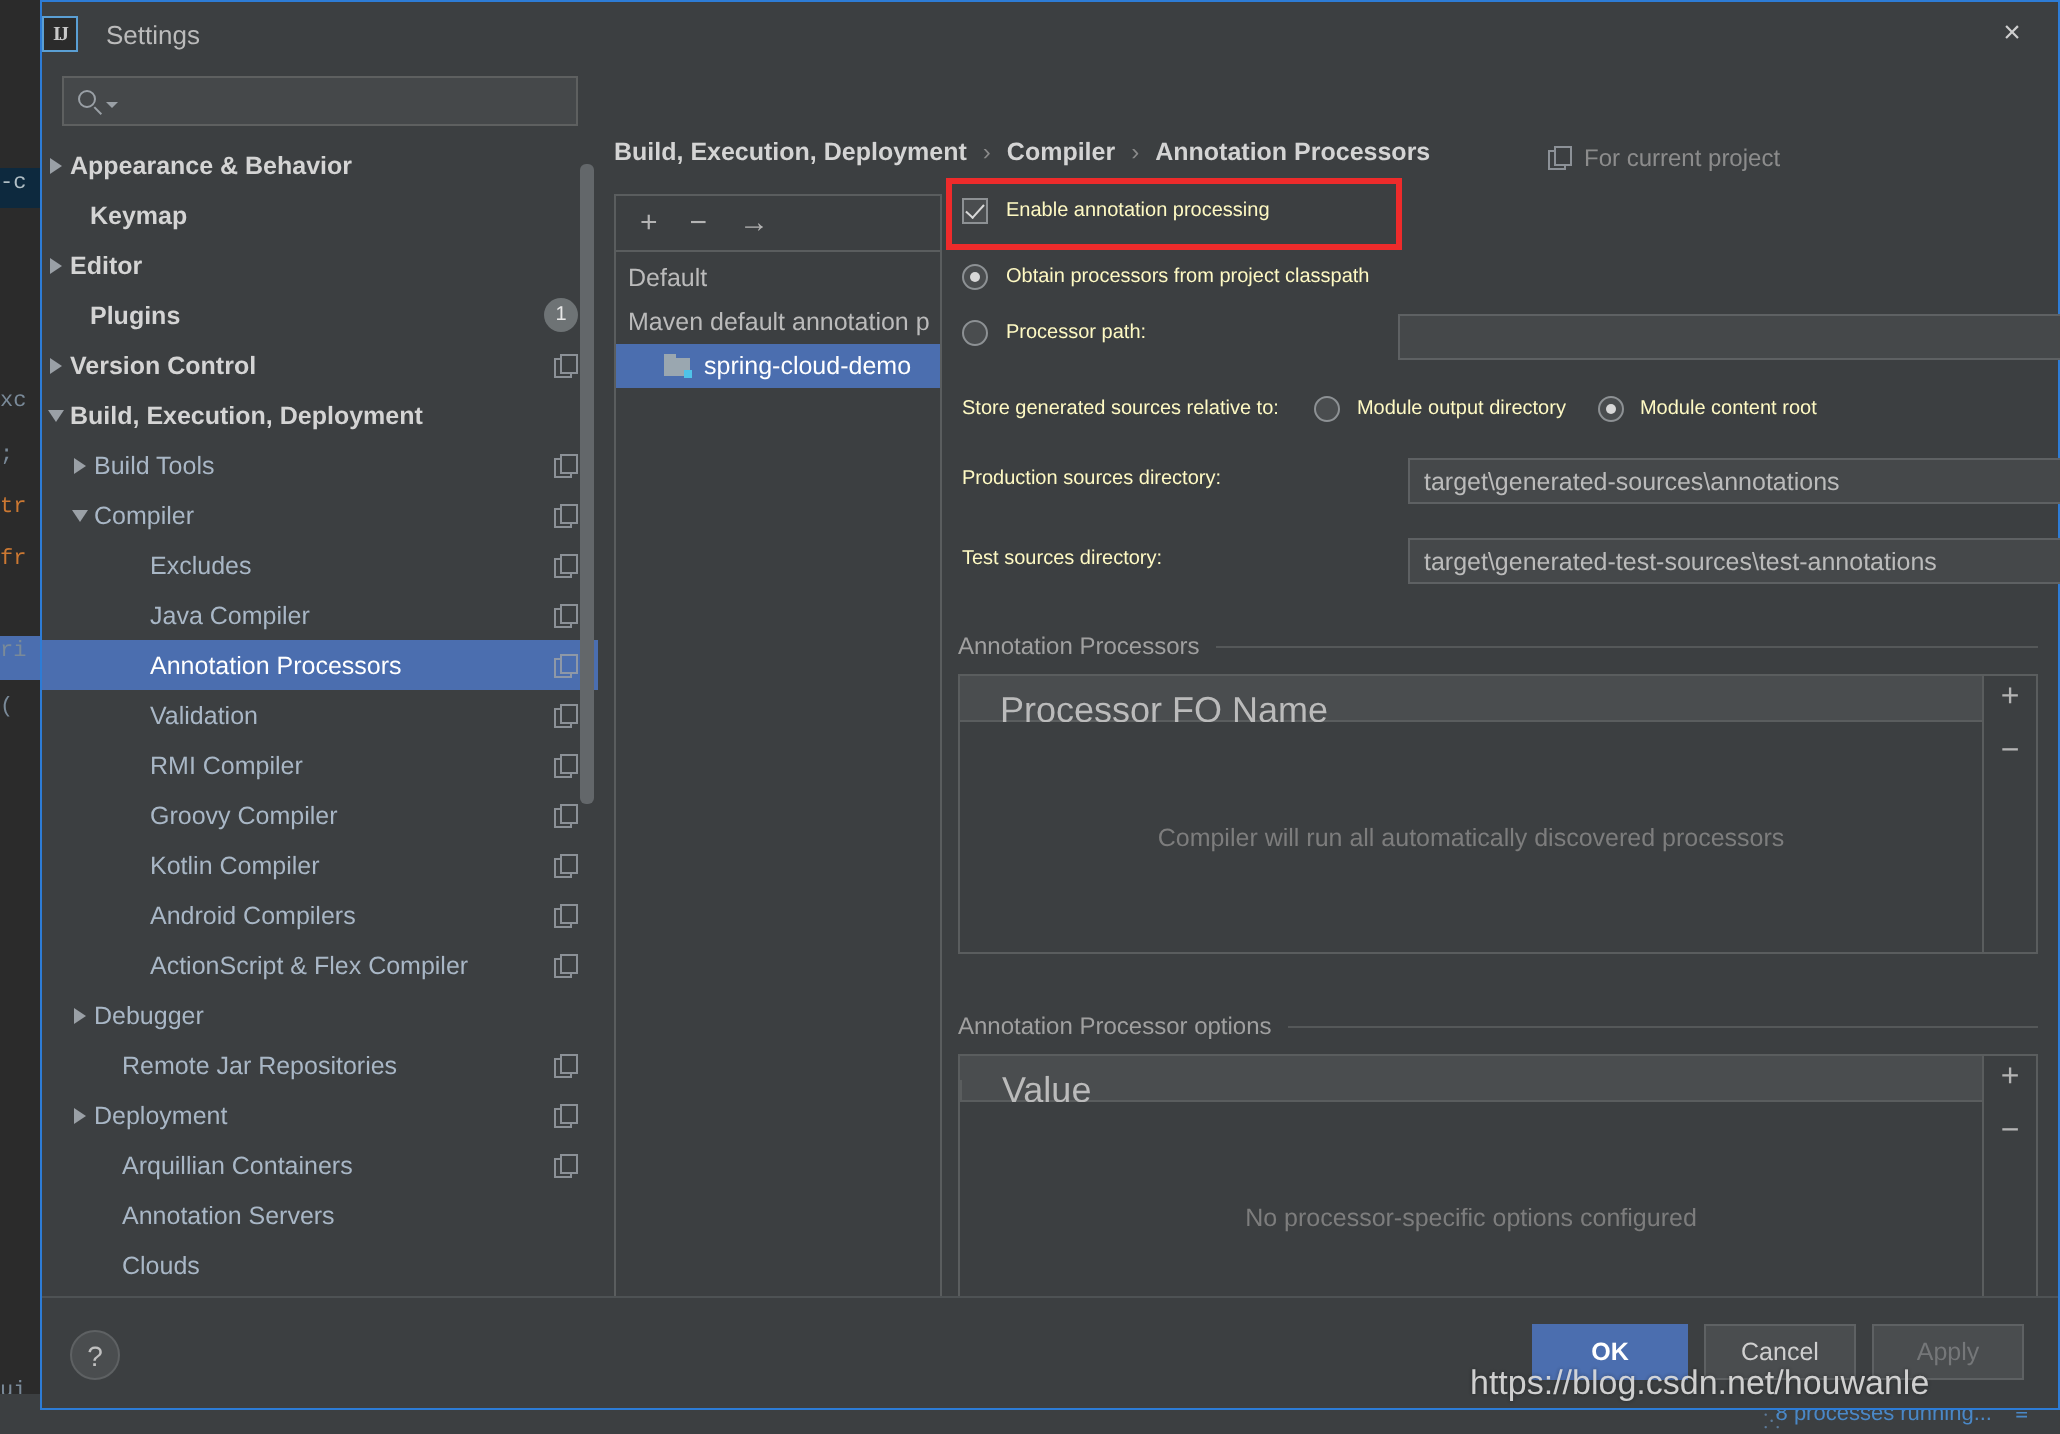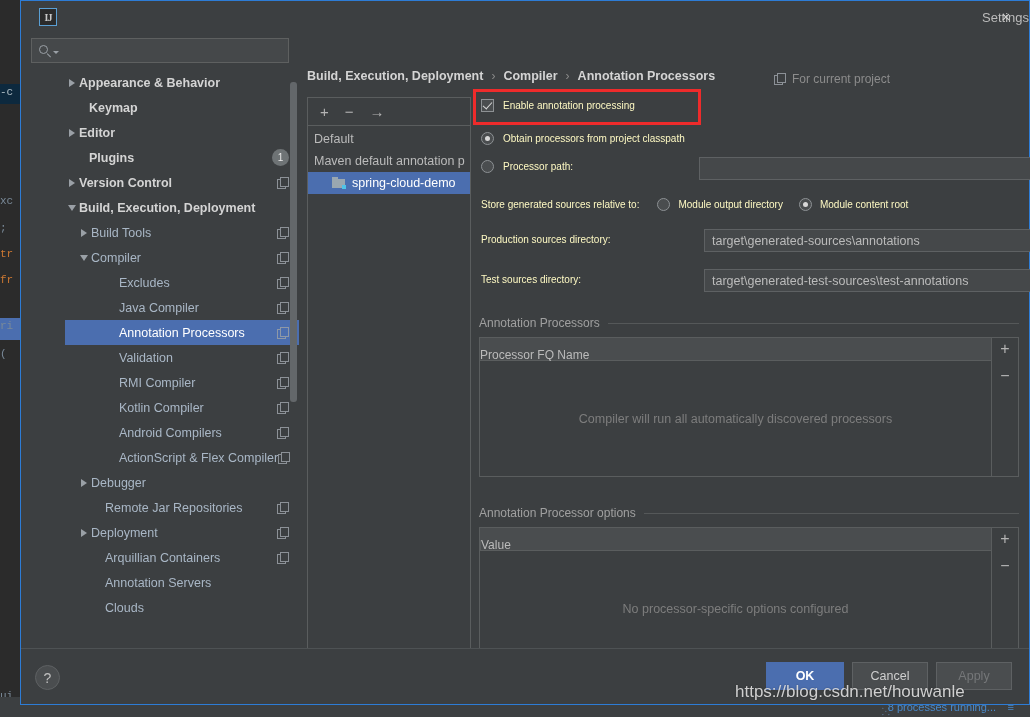--- a/index.html
+++ b/index.html
@@ -65,25 +65,24 @@
     background: #3c3f41;
     border: 1px solid #2d7cd6;
     display: flex;
     flex-direction: column;
   }
 
   
   #title-bar {
     height: 32px;
     display: flex; align-items: center;
-    padding: 0 0 0 18px;
+    padding: 0 0 0 0;
     background: #3c3f41;
     flex: 0 0 32px;
     position: relative;
-    justify-content: space-between;
   }
   #app-logo {
     width: 18px; height: 18px;
     border: 1px solid #5a9fd4;
     background: #2b2b2b;
     color: #c8c8c8;
     font-size: 10px; font-weight: bold;
     display: flex; align-items: center; justify-content: center;
     letter-spacing: -1px;
     font-family: "Liberation Serif", serif;
@@ -152,21 +151,20 @@
     padding-left: 4px;
   }
 
   #tree-scroll {
     flex: 1 1 auto;
     overflow: hidden;
     position: relative;
   }
   #tree {
     position: relative;
-    padding-left: 44px;
   }
   .tree-row {
     height: 25px;
     display: flex; align-items: center;
     padding-right: 10px;
     color: #a9b7c6;
     font-size: 12.5px;
     cursor: default;
     position: relative;
   }
@@ -420,23 +418,23 @@
     min-width: 0;
   }
   .table-head {
     height: 23px;
     background: #4a4d4f;
     border-bottom: 1px solid #5a5d5e;
     display: flex;
     flex: 0 0 23px;
   }
   .th {
-    color: #bbbbbb; font-size: 12px;
+    color: #bbbbbb; font-size: 18px;
     display: flex; align-items: center;
-    padding-left: 0;
+    padding-left: 20px;
     margin-top: 12px;
   }
   .th.split { border-left: 1px solid #5a5d5e; }
   .table-body {
     flex: 1 1 auto;
     background: #3c3f41;
     display: flex; align-items: center; justify-content: center;
   }
   .empty-text { color: #7d7d7d; font-size: 12.5px; }
   .table-side {
@@ -621,20 +619,26 @@
             <div class="tree-row">
               <div style="flex: 0 0 40px;"></div>
               <div class="twisty"></div>
               <div class="label">Validation</div>
               <span class="copy-badge"></span>
             </div>
             <div class="tree-row">
               <div style="flex: 0 0 40px;"></div>
               <div class="twisty"></div>
               <div class="label">RMI Compiler</div>
+              <span class="copy-badge"></span>
+            </div>
+            <div class="tree-row">
+              <div style="flex: 0 0 40px;"></div>
+              <div class="twisty"></div>
+              <div class="label">Groovy Compiler</div>
               <span class="copy-badge"></span>
             </div>
             <div class="tree-row">
               <div style="flex: 0 0 40px;"></div>
               <div class="twisty"></div>
               <div class="label">Kotlin Compiler</div>
               <span class="copy-badge"></span>
             </div>
             <div class="tree-row">
               <div style="flex: 0 0 40px;"></div>

